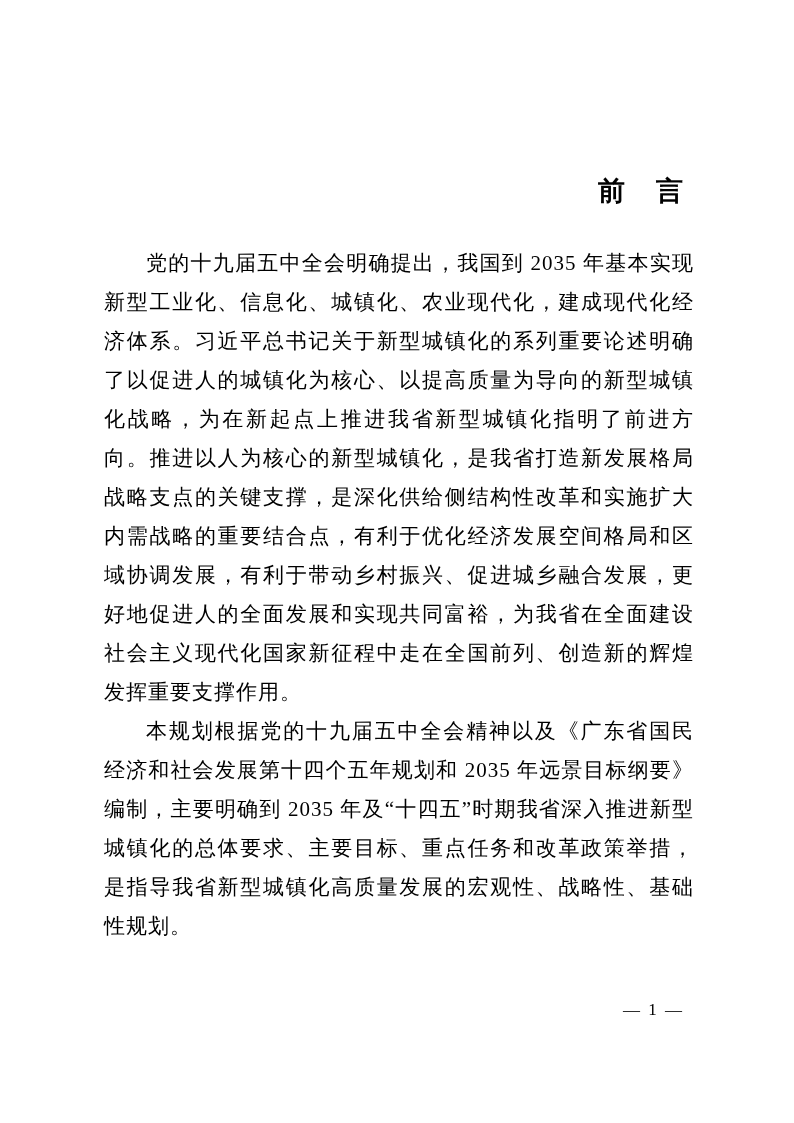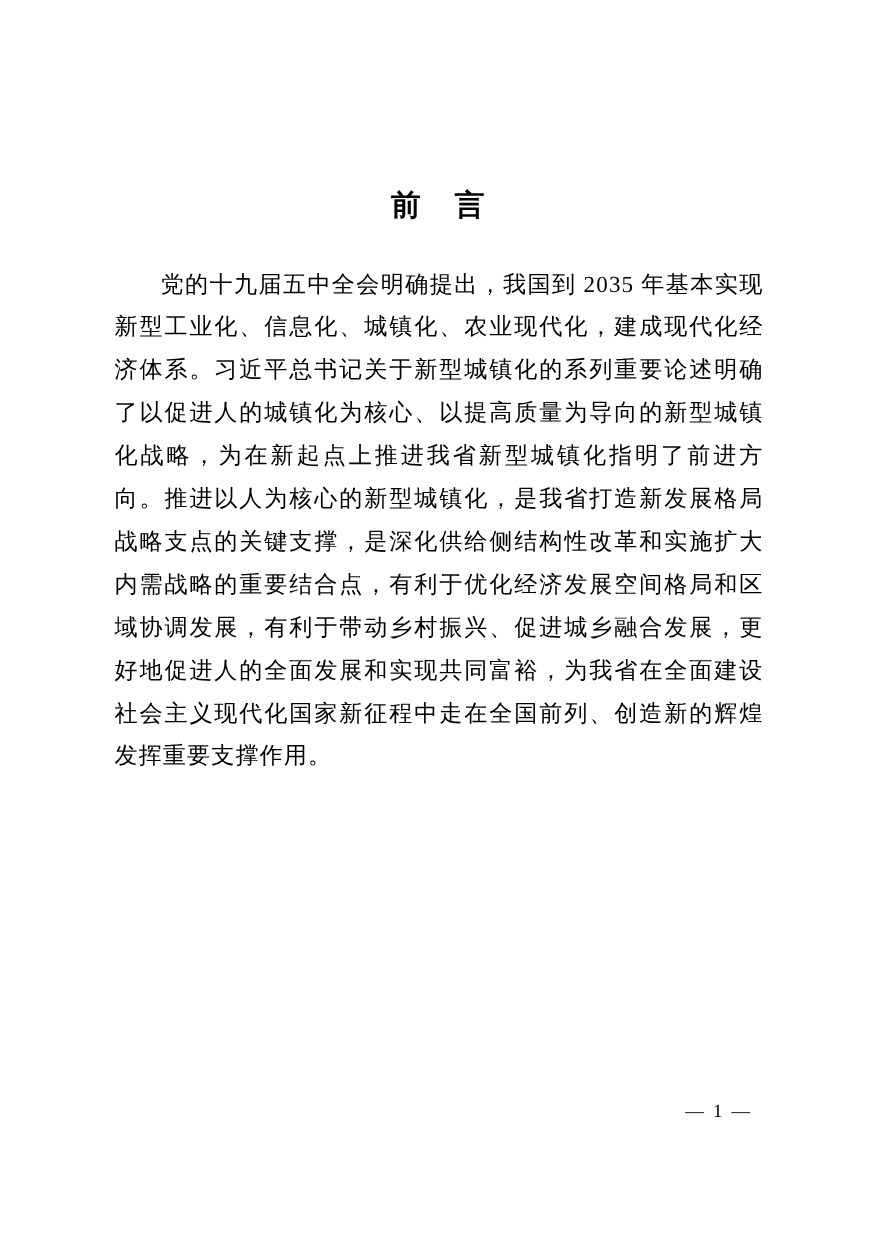--- a/index.html
+++ b/index.html
@@ -17,23 +17,23 @@
     font-family: "Liberation Serif", "DejaVu Serif", serif;
     overflow: hidden;
   }
   .content {
     position: absolute;
     left: 104px;
     top: 0;
     width: 590px;
   }
   .doc-title {
-    margin: 4px;
+    margin: 9px;
     padding-top: 166px;
-    text-align: center;
+    text-align: right;
     font-size: 27px;
     line-height: 33px;
     font-weight: bold;
     letter-spacing: 2px;
   }
   .body-text {
     margin-top: 36px;
   }
   .body-text p {
     margin: 0;
@@ -55,16 +55,17 @@
   }
 </style>
 </head>
 <body>
 
 <div class="page">
   <div class="content">
     <h1 class="doc-title">前　言</h1>
     <div class="body-text">
       <p>党的十九届五中全会明确提出，我国到 2035 年基本实现新型工业化、信息化、城镇化、农业现代化，建成现代化经济体系。习近平总书记关于新型城镇化的系列重要论述明确了以促进人的城镇化为核心、以提高质量为导向的新型城镇化战略，为在新起点上推进我省新型城镇化指明了前进方向。推进以人为核心的新型城镇化，是我省打造新发展格局战略支点的关键支撑，是深化供给侧结构性改革和实施扩大内需战略的重要结合点，有利于优化经济发展空间格局和区域协调发展，有利于带动乡村振兴、促进城乡融合发展，更好地促进人的全面发展和实现共同富裕，为我省在全面建设社会主义现代化国家新征程中走在全国前列、创造新的辉煌发挥重要支撑作用。</p>
+      <p>本规划根据党的十九届五中全会精神以及《广东省国民经济和社会发展第十四个五年规划和 2035 年远景目标纲要》编制，主要明确到 2035 年及“十四五”时期我省深入推进新型城镇化的总体要求、主要目标、重点任务和改革政策举措，是指导我省新型城镇化高质量发展的宏观性、战略性、基础性规划。</p>
     </div>
   </div>
   <div class="page-number">— 1 —</div>
 </div>
 
 </body></html>

